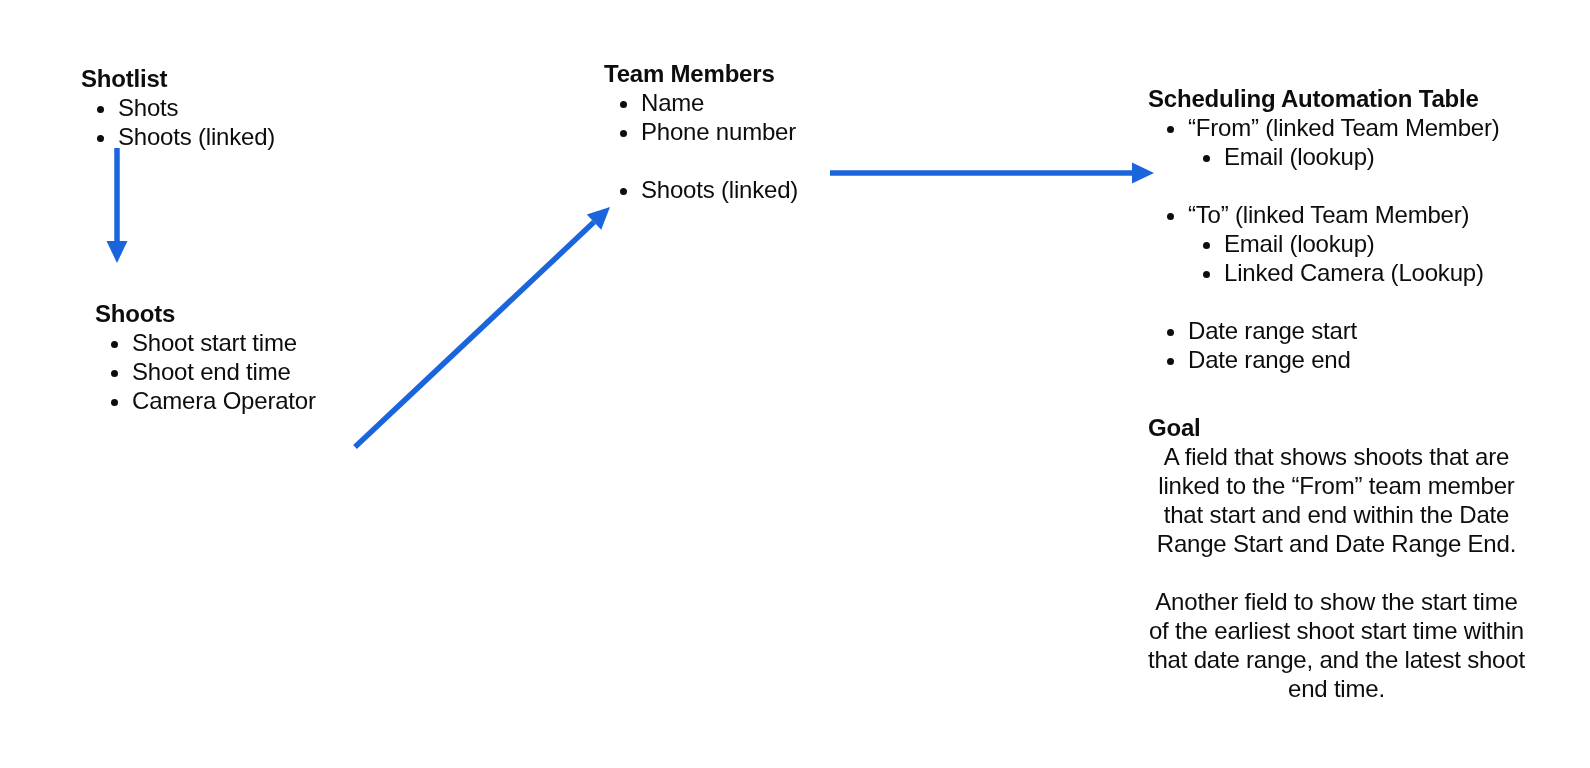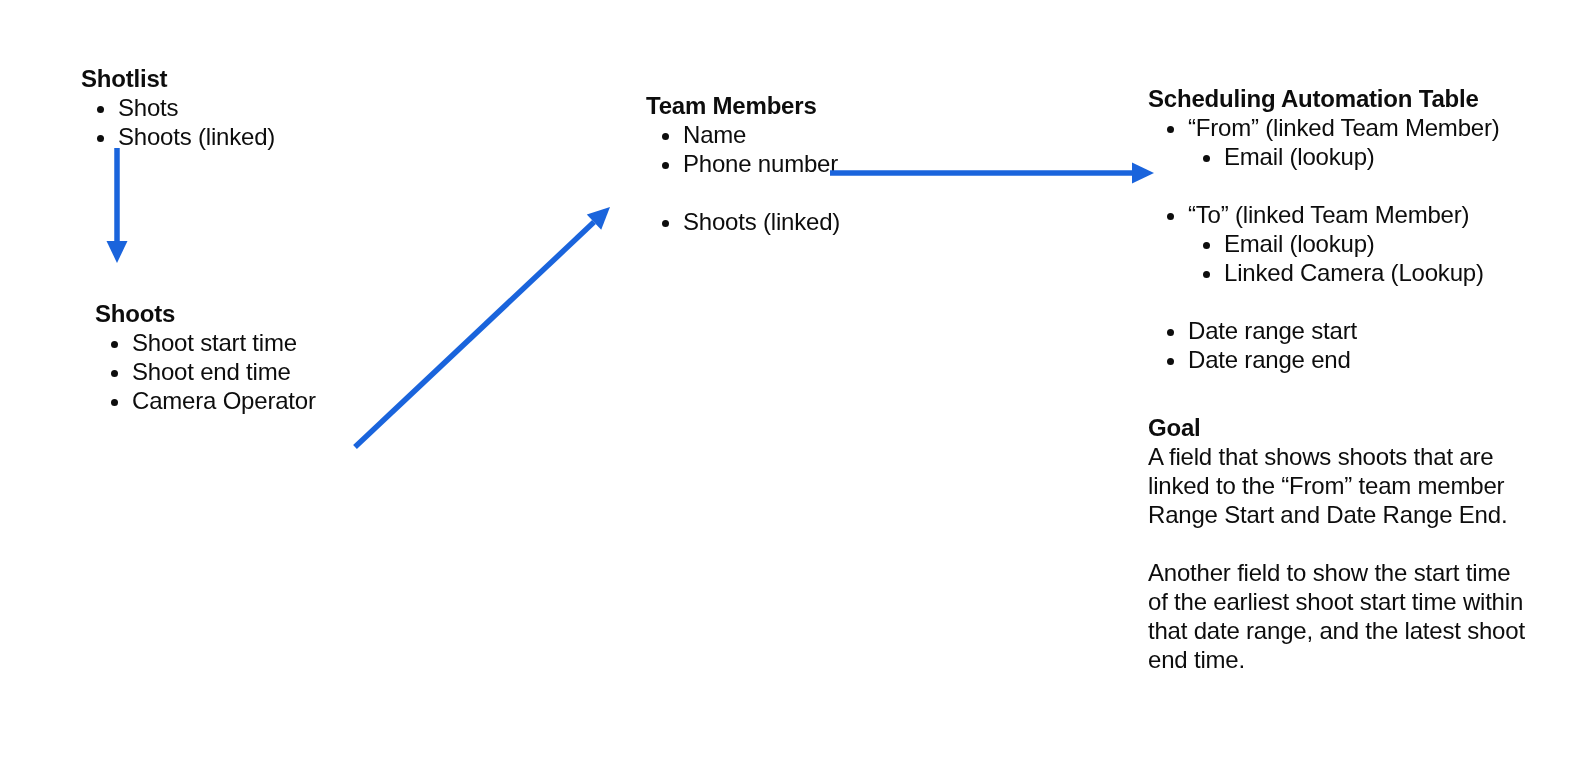--- a/index.html
+++ b/index.html
@@ -39,20 +39,21 @@
     padding-left: 40px;
   }
   ul.bullets ul.sub {
     padding-left: 36px;
   }
   .gap {
     height: 29px;
   }
   .goal-line {
     white-space: nowrap;
+    text-align: center;
   }
   svg.arrow {
     position: absolute;
     display: block;
   }
 </style>
 </head>
 <body>
 
 <div class="canvas">
@@ -78,21 +79,21 @@
       <li>Camera Operator</li>
     </ul>
     <div class="gap"></div>
   </section>
 
   <svg class="arrow" style="left:348px; top:199px;" width="270" height="256" viewBox="0 0 270 256">
     <line x1="7" y1="248" x2="246" y2="23.1" stroke-width="5.5" stroke="#1A64DC"></line>
     <polygon points="262,8 253.2,30.7 238.8,15.4" fill="#1A64DC"></polygon>
   </svg>
 
-  <section class="block" style="left:646px; top:59px;margin-top:32px;">
+  <section class="block" style="left:604px; top:59px;">
     <div class="block-title">Team Members</div>
     <ul class="bullets">
       <li>Name</li>
       <li>Phone number</li>
     </ul>
     <div class="gap"></div>
     <ul class="bullets">
       <li>Shoots (linked)</li>
     </ul>
   </section>
@@ -127,20 +128,21 @@
       <li>Date range start</li>
       <li>Date range end</li>
     </ul>
   </section>
 
   <section class="block" style="left:1148px; top:413px;">
     <div class="block-title">Goal</div>
     <div>
       <div class="goal-line">A field that shows shoots that are</div>
       <div class="goal-line">linked to the “From” team member</div>
+      <div class="goal-line">that start and end within the Date</div>
       <div class="goal-line">Range Start and Date Range End.</div>
     </div>
     <div class="gap"></div>
     <div>
       <div class="goal-line">Another field to show the start time</div>
       <div class="goal-line">of the earliest shoot start time within</div>
       <div class="goal-line">that date range, and the latest shoot</div>
       <div class="goal-line">end time.</div>
     </div>
   </section>

